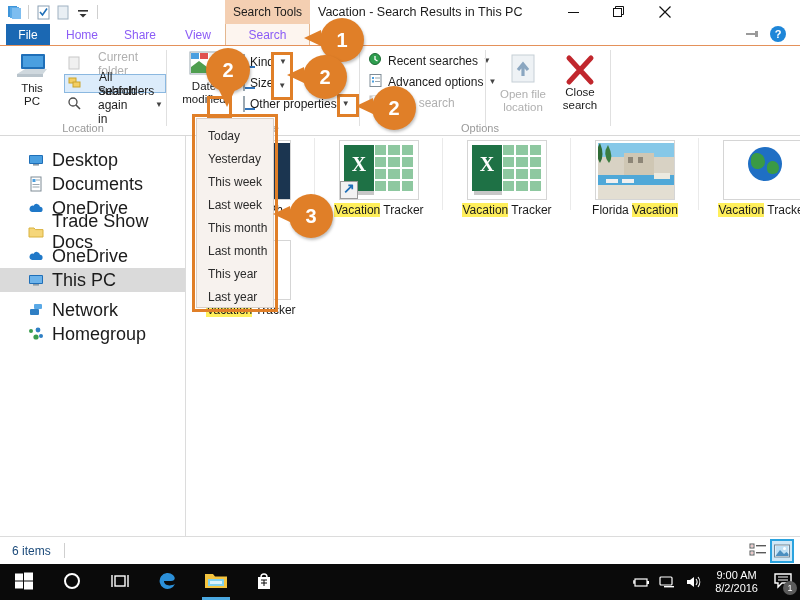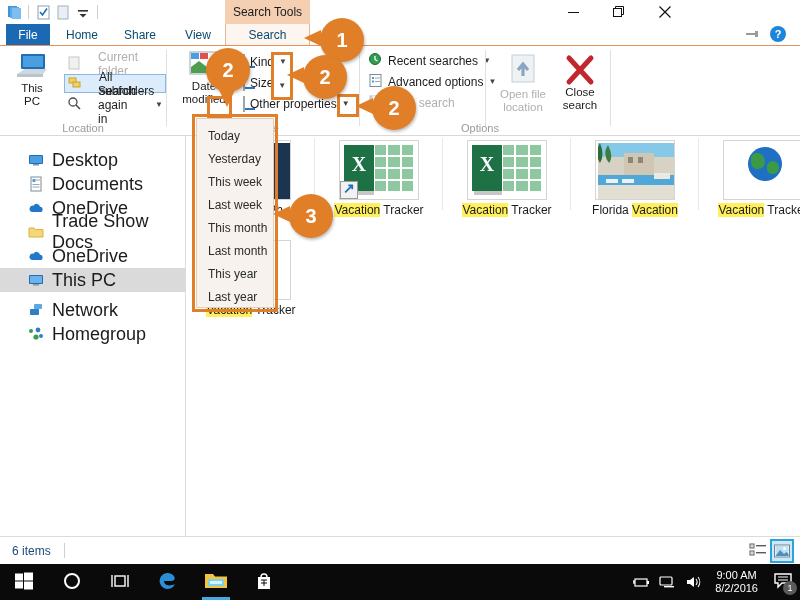--- a/index.html
+++ b/index.html
@@ -33,21 +33,21 @@
     font-size:12.5px; color:#1b1b1b;
   }
   .win-ctrls { position:absolute; right:0; top:0; height:24px; display:flex; }
   .wbtn { width:46px; height:24px; display:flex; align-items:center; justify-content:center; font-size:12px; color:#111; }
 
   
   .tabstrip {
     position:absolute; left:0; top:24px; width:800px; height:22px;
     background:#fff;
   }
-  .tab { position:absolute; top:0; height:22px; display:flex; align-items:center; justify-content:center; font-size:12px; color:#0c4a6e; }
+  .tab { position:absolute; top:0; height:22px; display:flex; align-items:center; justify-content:center; font-size:12px; color:#8b5cf6; }
   .tab.file { left:6px; width:44px; background:#1b68b3; color:#fff; }
   .tab.home { left:58px; width:48px; }
   .tab.share { left:114px; width:52px; }
   .tab.view  { left:176px; width:44px; }
   .tab.search{ left:225px; width:85px; background:#fdf5ef; border-left:1px solid #e4b78f; border-right:1px solid #e4b78f; }
   .tabstrip-rule { position:absolute; left:0; top:45px; width:800px; height:1px; background:#e4915a; }
   .ribbon-pin { position:absolute; right:40px; top:26px; width:16px; height:16px; }
   .ribbon-help{ position:absolute; right:14px; top:26px; width:16px; height:16px; border-radius:50%; background:#1e86d8; color:#fff; font-size:11px; font-weight:bold; display:flex; align-items:center; justify-content:center; }
 
   
@@ -207,20 +207,21 @@
       <svg width="20" height="20" viewBox="0 0 20 20">
         <rect x="5" y="8" width="10" height="1.6" fill="#333"></rect>
         <path d="M6.5 12 L10 15.5 L13.5 12 Z" fill="#333"></path>
       </svg>
     </div>
     <div class="qat-sep"></div>
   </div>
 
   <div class="searchtools-tab">Search Tools</div>
 
+  <div class="win-title">Vacation - Search Results in This PC</div>
 
   <div class="win-ctrls">
     <div class="wbtn">
       <svg width="11" height="11" viewBox="0 0 11 11">
           <rect x="0" y="5" width="11" height="1" fill="#111"></rect>
         </svg>
     </div>
     <div class="wbtn">
       <svg width="12" height="12" viewBox="0 0 12 12">
         <rect x="0.5" y="2.5" width="8" height="8" fill="none" stroke="#111"></rect>

